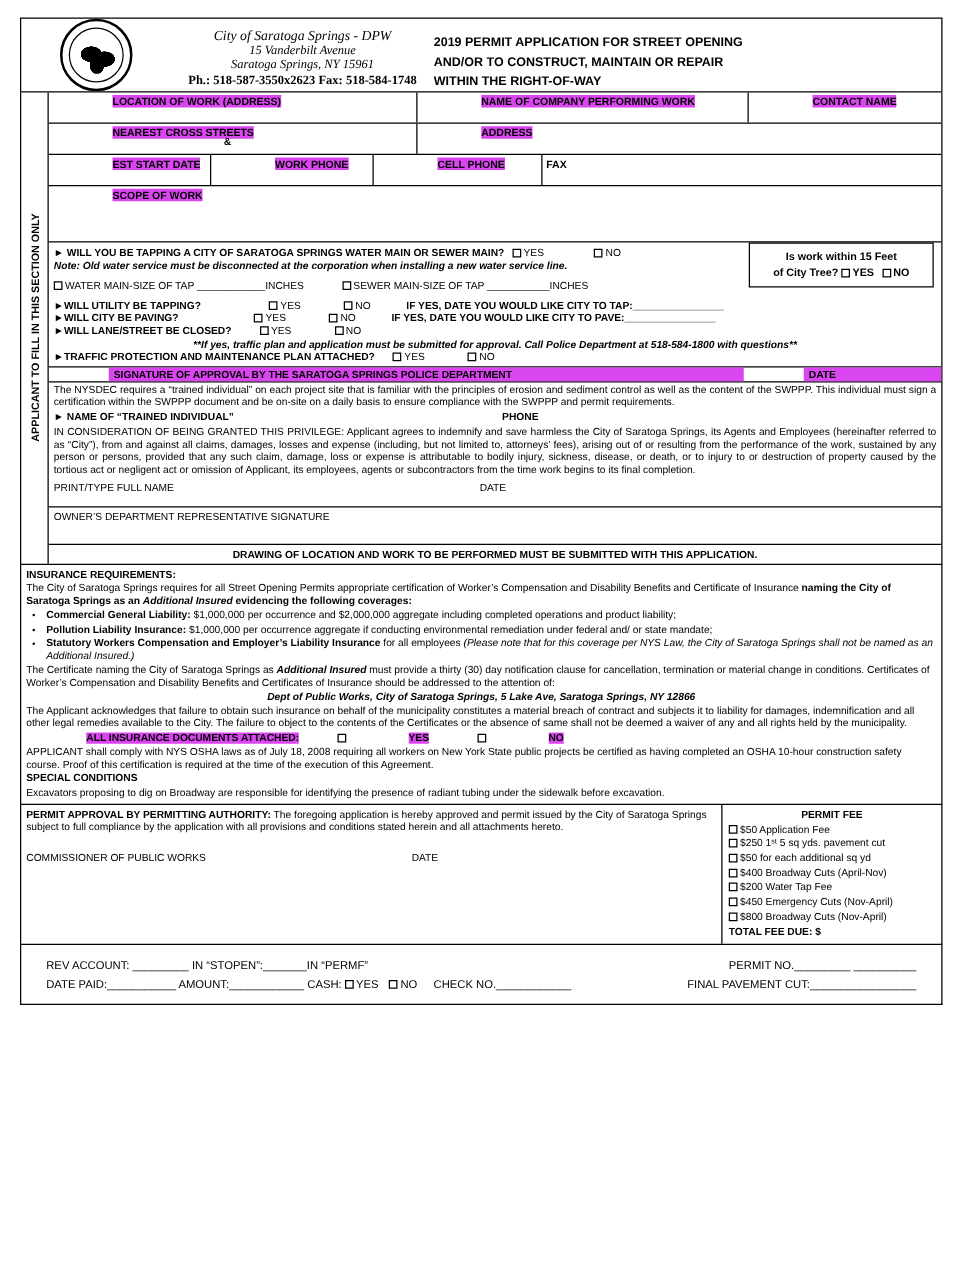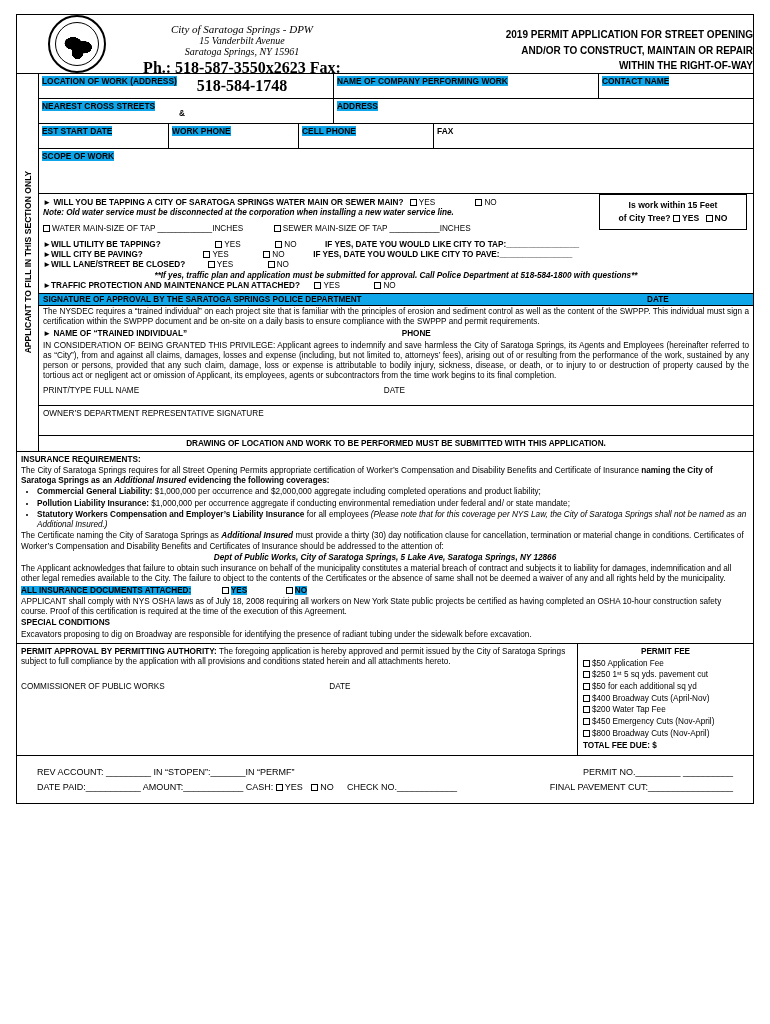--- a/index.html
+++ b/index.html
@@ -6,21 +6,21 @@
   html, body { margin:0; padding:0; }
   body {
     width: 770px;
     height: 1024px;
     background: #ffffff;
     font-family: "Liberation Sans", sans-serif;
     font-size: 8.2px;
     color: #000;
   }
   .page { width: 770px; height: 1024px; padding: 14px 16px; position: relative; }
-  .hl { background: #0ea5e9; }
+  .hl { background: #d946ef; margin-left: 48px; }
   .b { font-weight: bold; }
   .i { font-style: italic; }
 
   
   .header { border: 1.5px solid #000; display: flex; height: 60px; }
   .hdr-logo { width: 120px; border-right: 0px; display: flex; align-items: center; justify-content: center; }
   .seal { width: 58px; height: 58px; border-radius: 50%; border: 2px solid #000; position: relative; overflow: hidden; background: #fff; }
   .seal:before {
     content: ""; position: absolute; left: 5px; top: 5px; right: 5px; bottom: 5px;
     border-radius: 50%; border: 1px solid #000;
@@ -28,22 +28,22 @@
   .seal-ink { position:absolute; left: 14px; top: 16px; width: 30px; height: 26px;
      background:
        radial-gradient(ellipse at 30% 40%, #000 0 28%, transparent 29%),
        radial-gradient(ellipse at 65% 55%, #000 0 30%, transparent 31%),
        radial-gradient(ellipse at 45% 75%, #000 0 24%, transparent 25%);
   }
   .hdr-city { width: 210px; text-align: center; padding-top: 8px; }
   .hdr-city .l1 { font-family: "Liberation Serif", serif; font-style: italic; font-size: 11px; }
   .hdr-city .l2 { font-family: "Liberation Serif", serif; font-style: italic; font-size: 10px; }
   .hdr-city .l3 { font-family: "Liberation Serif", serif; font-style: italic; font-size: 10px; }
-  .hdr-city .l4 { font-family: "Liberation Serif", serif; font-weight: bold; font-size: 16px; margin-top: 2px; }
-  .hdr-title { flex: 1; text-align: right; font-weight: bold; font-size: 10px; padding-top: 12px; line-height: 1.55; }
+  .hdr-city .l4 { font-family: "Liberation Serif", serif; font-weight: bold; font-size: 10px; margin-top: 2px; }
+  .hdr-title { flex: 1; text-align: left; font-weight: bold; font-size: 10px; padding-top: 12px; line-height: 1.55; }
 
   
   .mainbox { border: 1.5px solid #000; border-top: none; display: flex; }
   .sidebar {
     width: 22px; border-right: 1px solid #000; position: relative;
   }
   .sidebar span {
     position: absolute; left: 50%; top: 50%;
     transform: translate(-50%,-50%) rotate(-90deg);
     white-space: nowrap; font-weight: bold; font-size: 8.6px;

